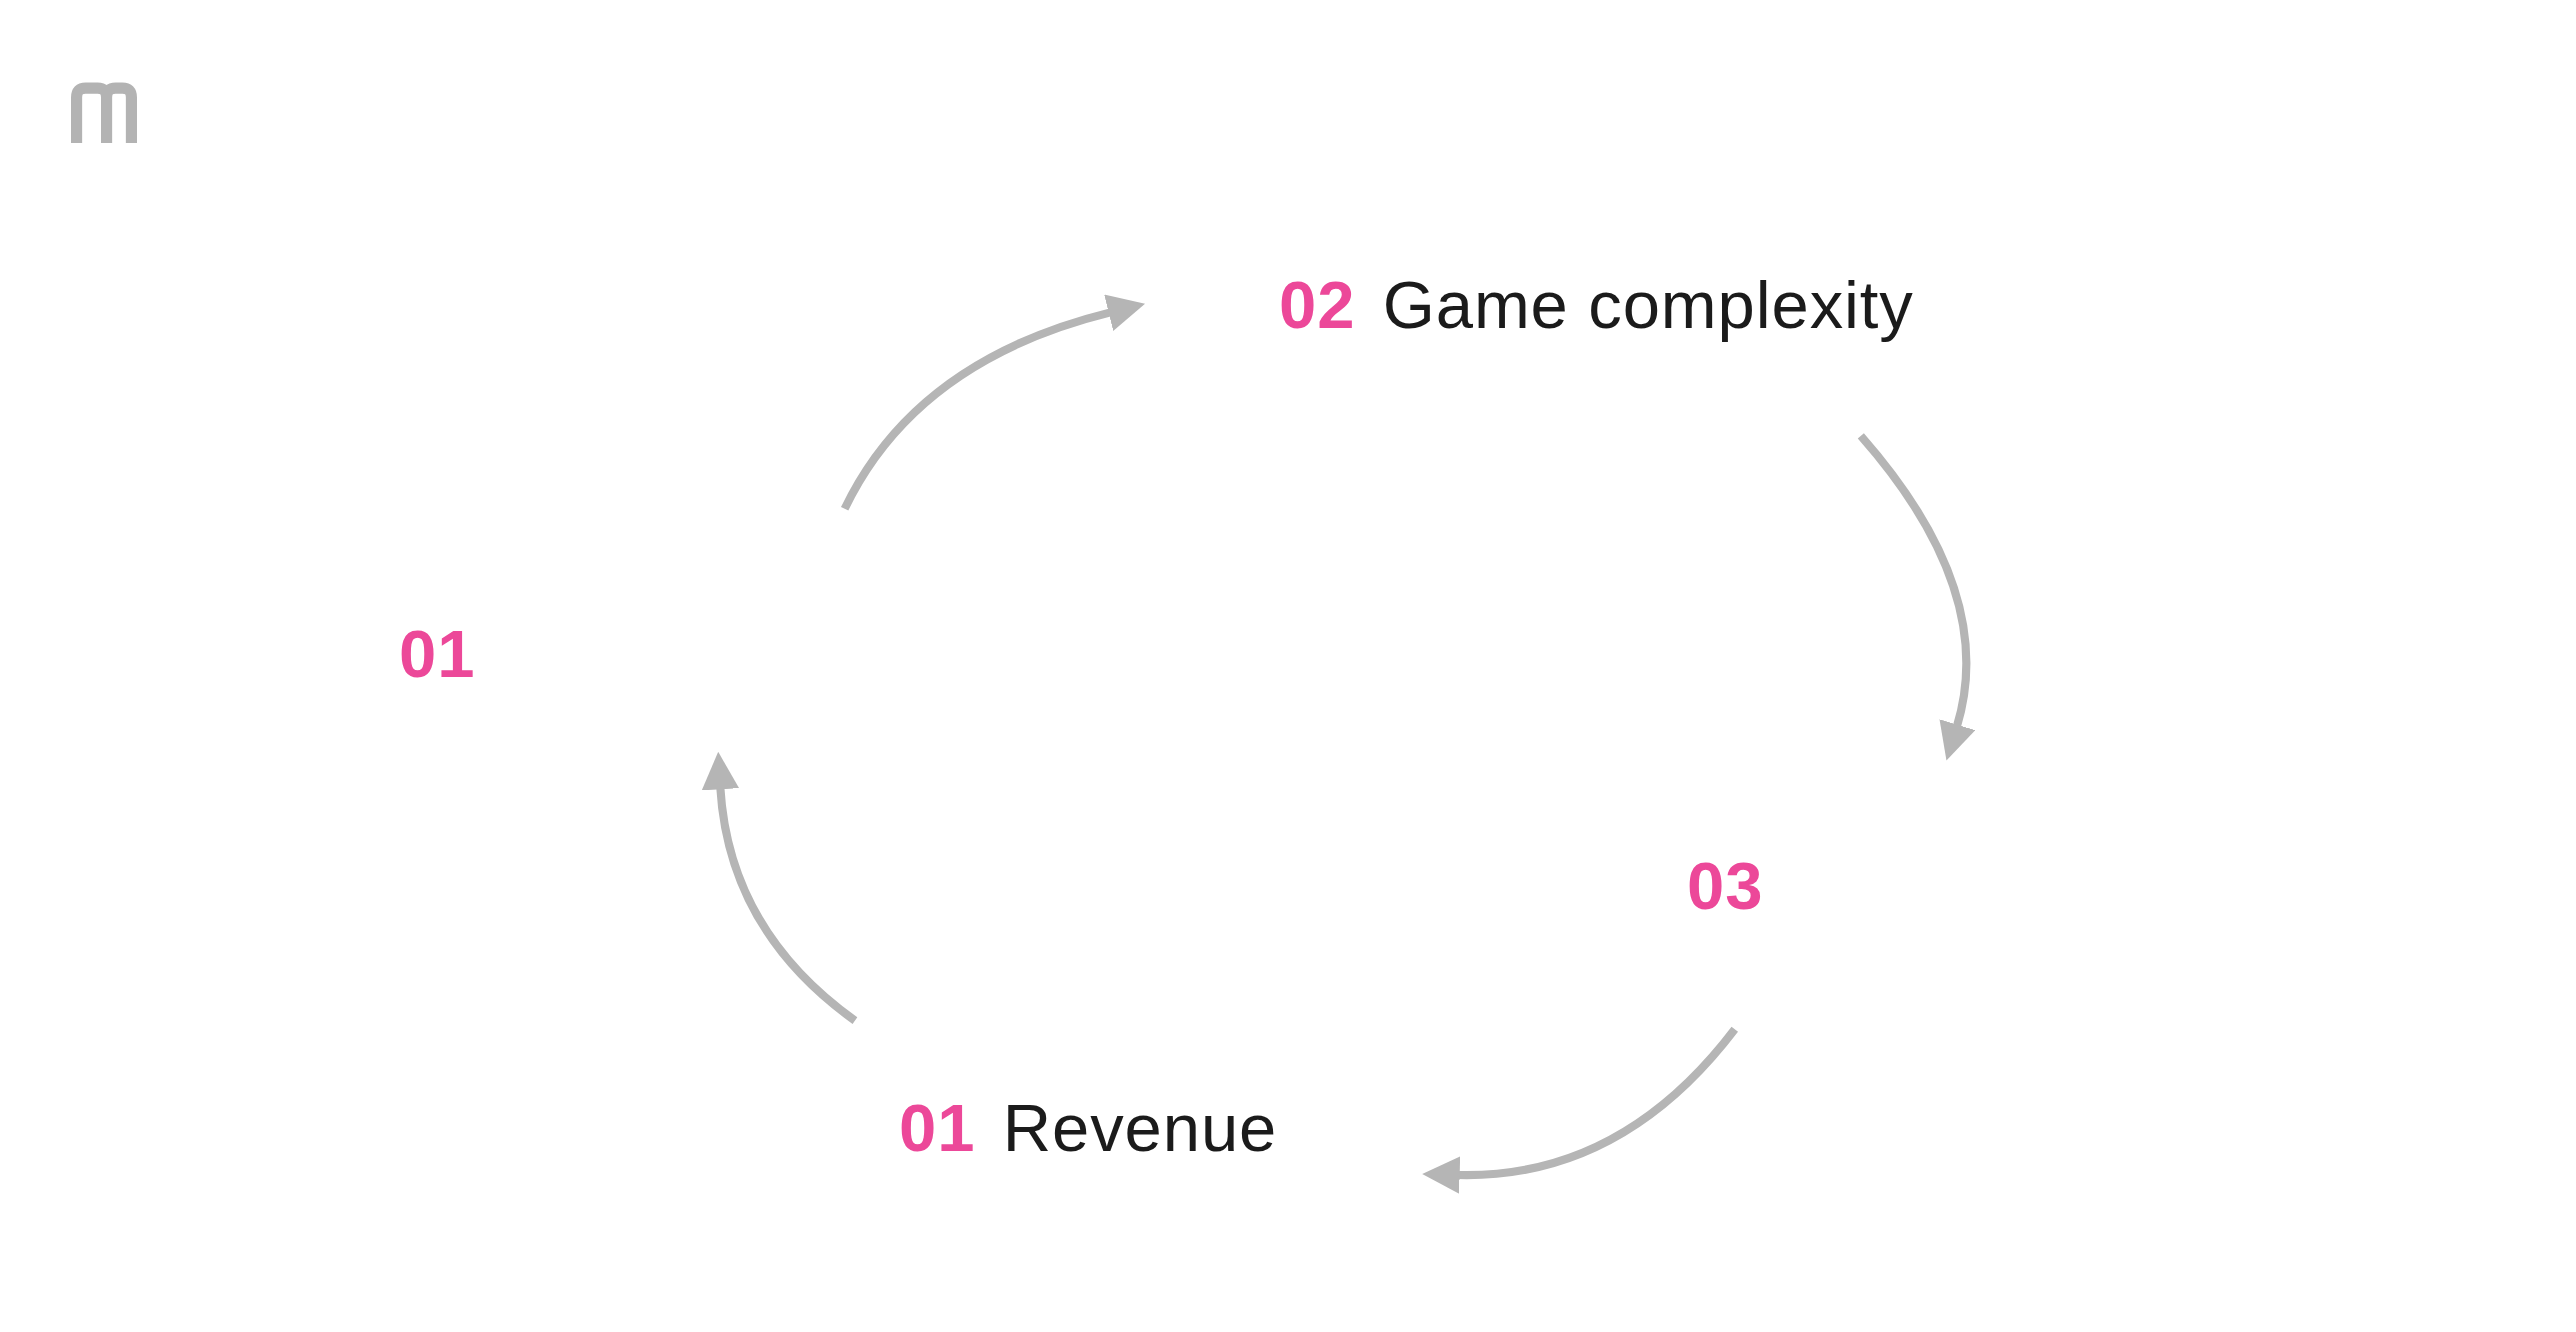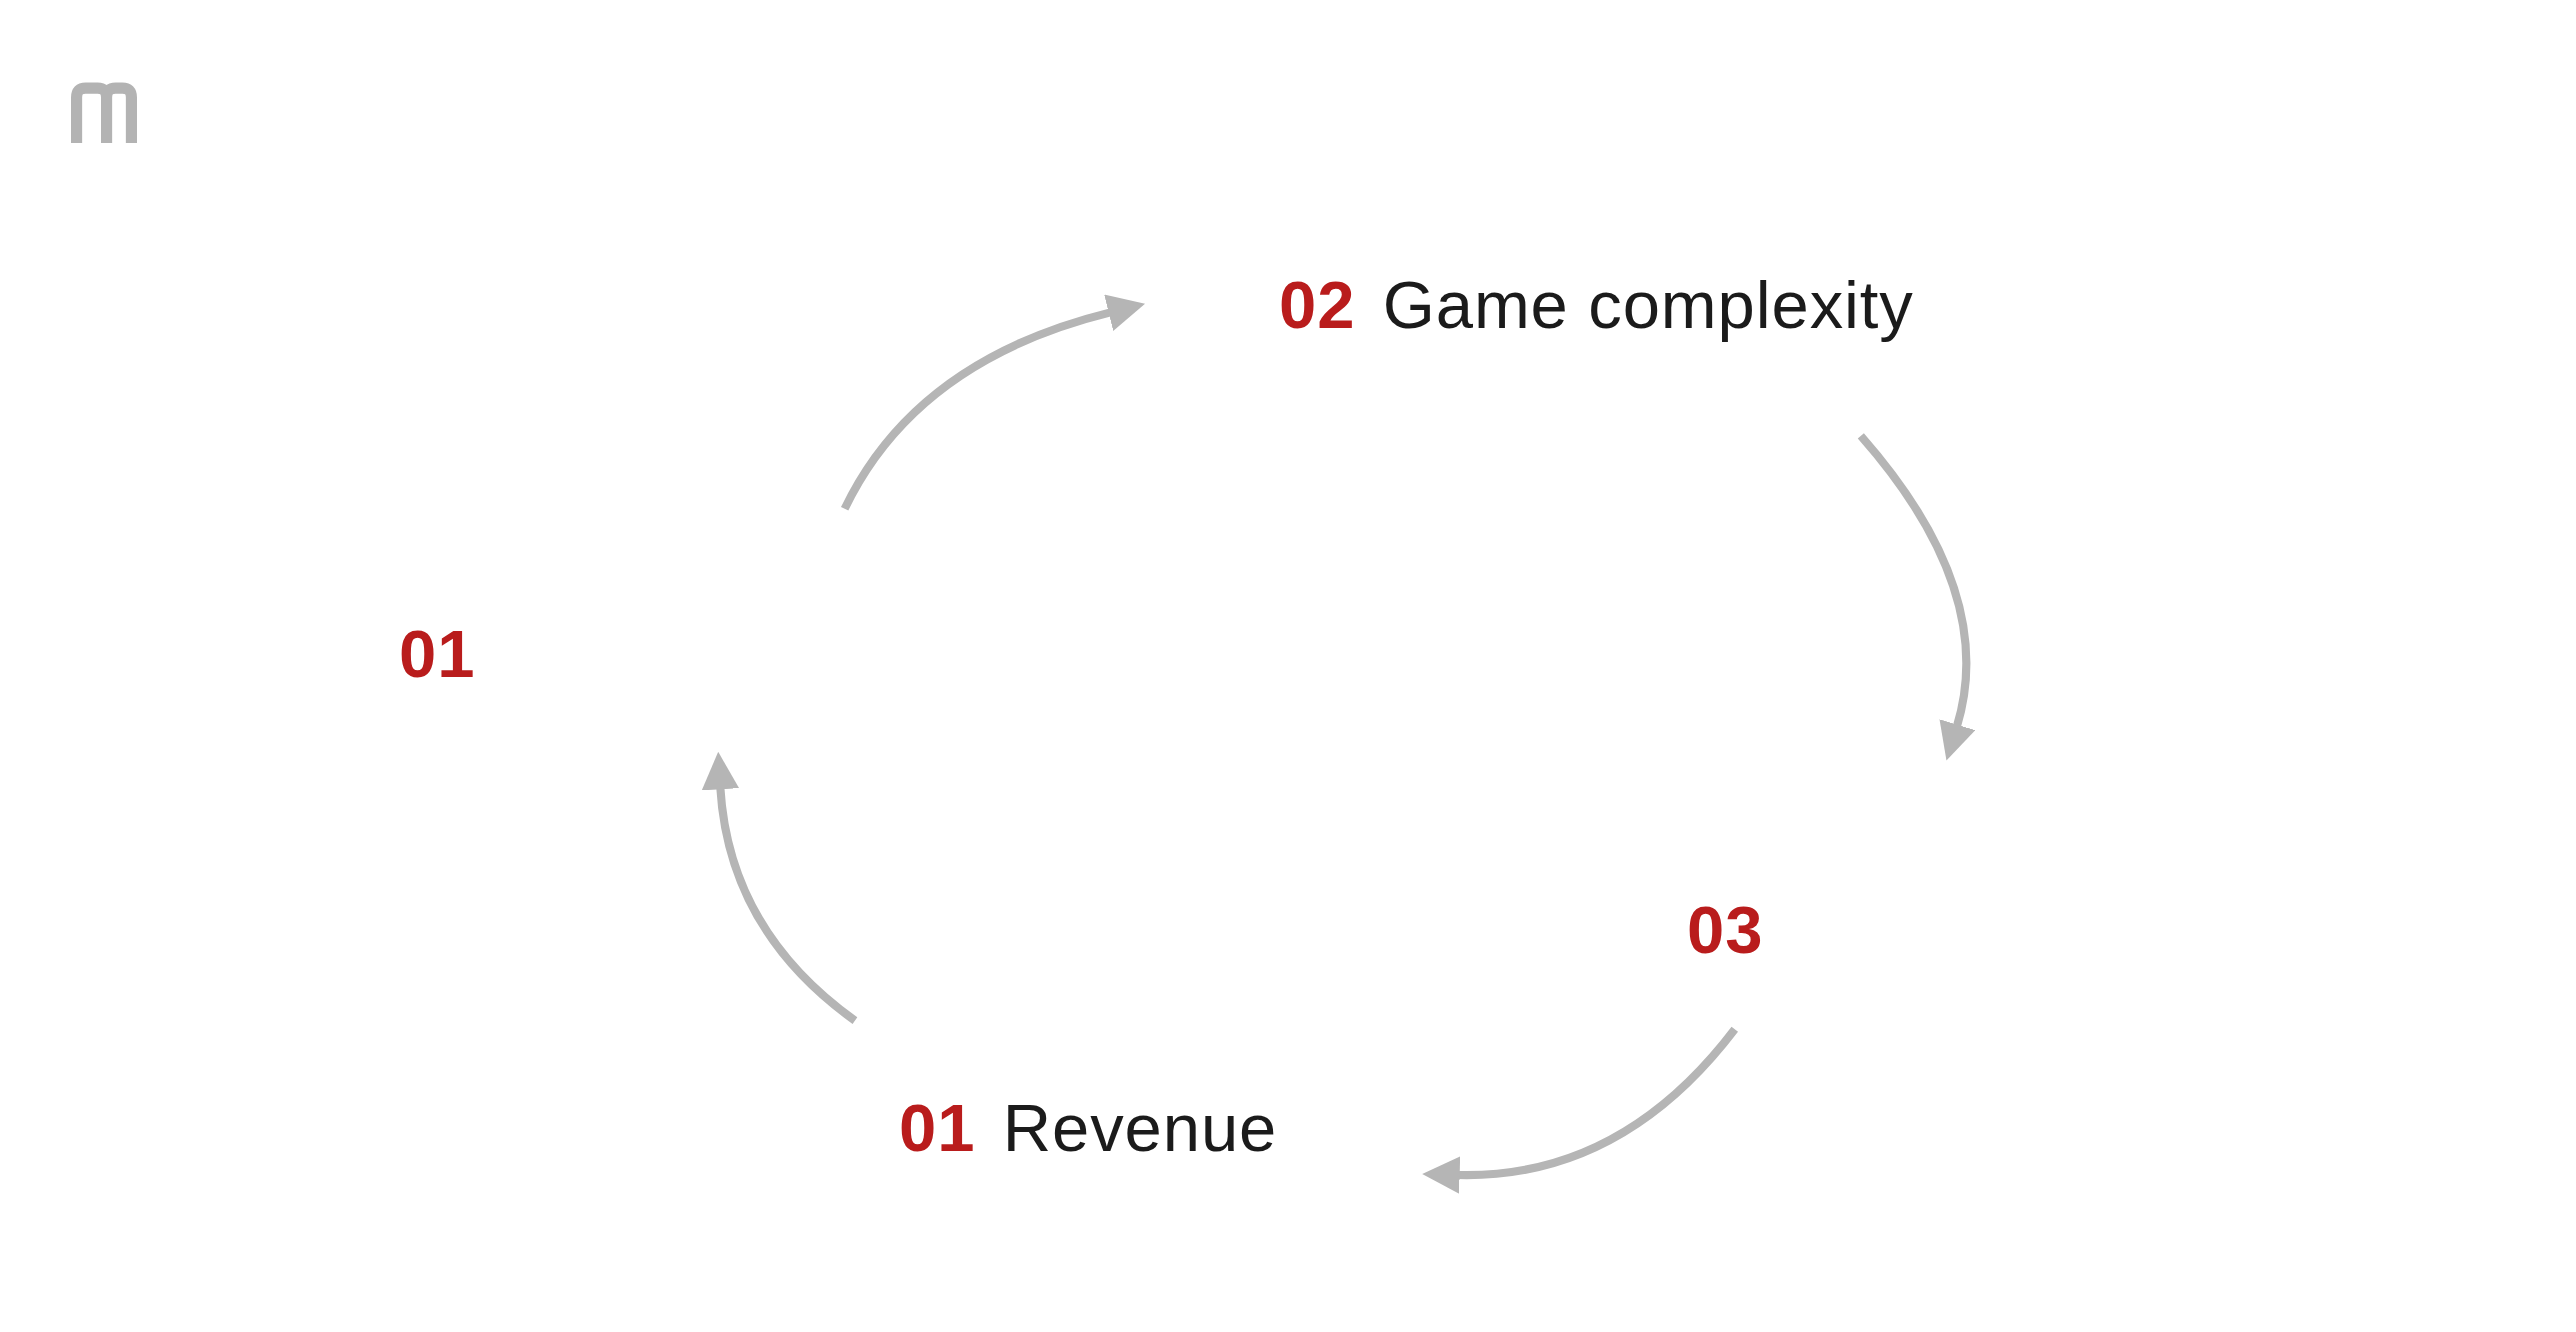--- a/index.html
+++ b/index.html
@@ -31,30 +31,30 @@
     display: flex;
     align-items: baseline;
     column-gap: 27.4px;
     font-size: 67px;
     line-height: 67px;
     letter-spacing: 0.9px;
     white-space: nowrap;
   }
   .step .num {
     font-weight: 700;
-    color: #b91c1c;
+    color: #ec4899;
   }
   .step .lbl {
     font-weight: 400;
     color: #1b1b1b;
     text-align: right;
   }
   .pos-1 { left: 399px;  top: 653px; flex-direction: column;  }
   .pos-2 { left: 1279px; top: 304px;  }
-  .pos-3 { left: 1687px; top: 885px; margin-top: 44px; }
+  .pos-3 { left: 1687px; top: 885px; }
   .pos-4 { left: 899px; top: 1127px; }
 </style>
 </head>
 <body>
 
 <div class="canvas">
 
   <svg class="logo" viewBox="0 0 77 71" aria-hidden="true">
     <path d="M6.5 71 V18 Q6.5 7 17 7 L31 7 Q41.5 7 41.5 18 V71 M41.5 18 Q41.5 7 52 7 L60 7 Q70.5 7 70.5 18 V71" fill="none" stroke="#b3b3b3" stroke-width="13" stroke-linecap="butt"></path>
   </svg>

